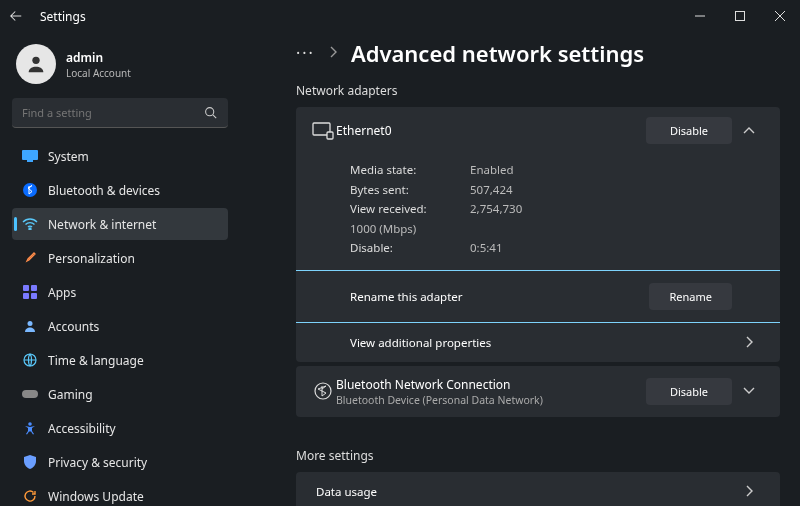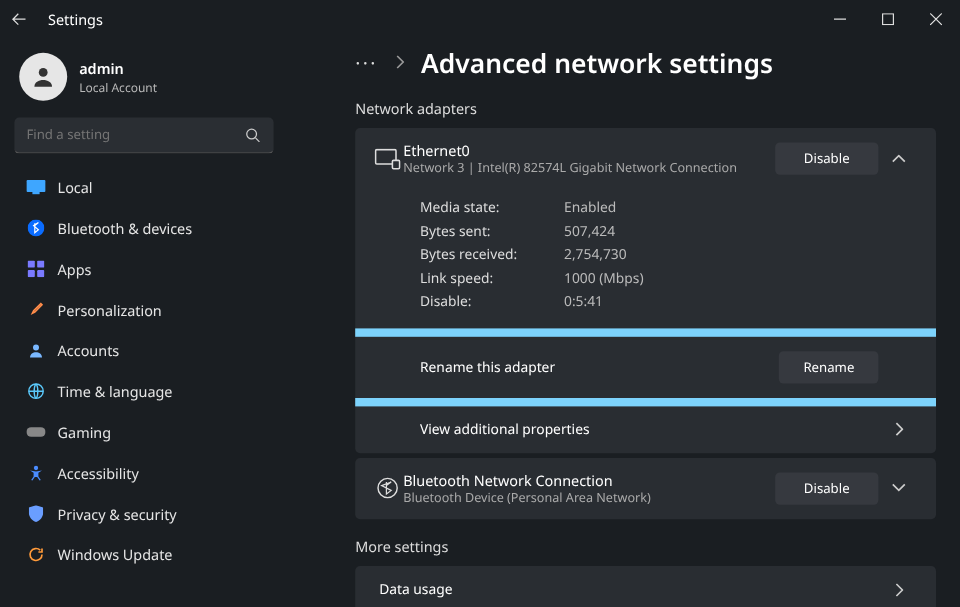--- a/index.html
+++ b/index.html
@@ -35,21 +35,21 @@
 .ad-icon { width:26px; display:flex; align-items:center; justify-content:center; }
 .ad-info { flex:1; min-width:0; }
 .ad-name { font-size:12px; }
 .ad-sub { font-size:10.5px; color:#aaa; line-height:1.35; }
 .btn { background:#36393f; border:none; color:#fff; font-size:11px; padding:6px 24px; border-radius:4px; cursor:pointer; }
 .chev { width:34px; display:flex; align-items:center; justify-content:center; cursor:pointer; color:#ccc; }
 .stats { padding:6px 14px 12px 54px; }
 .srow { display:flex; font-size:11.5px; line-height:1.7; }
 .srow .k { width:120px; color:#ddd; }
 .srow .v { color:#bbb; }
-.subrow { display:flex; align-items:center; padding:12px 14px 12px 20px; border-top:7px solid #7dd3fc; }
+.subrow { display:flex; align-items:center; padding:12px 14px 12px 20px; border-top:1px solid #7dd3fc; }
 .subrow .lbl { flex:1; font-size:11.5px; margin-left:34px; }
 .subrow.no-indent .lbl { margin-left:0; }
 </style>
 </head>
 <body>
 
 <div class="titlebar">
   <div class="tb-back">
     <svg width="12" height="12" viewBox="0 0 16 16" fill="none" stroke="#ddd" stroke-width="1.4">
         <path d="M7 2 1 8l6 6M1 8h14"></path>
@@ -98,49 +98,58 @@
         </span>
     </div>
     <div class="nav">
       <div class="nav-item">
           <span class="ic">
             <svg width="16" height="12" viewBox="0 0 16 12">
               <rect x="0" y="0" width="16" height="10" rx="1" fill="#3ea6ff"></rect>
               <rect x="5" y="10" width="6" height="2" fill="#3ea6ff"></rect>
             </svg>
           </span>
-          <span>Local</span>
+          <span>System</span>
         </div>
       <div class="nav-item">
           <span class="ic">
             <svg width="14" height="14" viewBox="0 0 14 14">
               <circle cx="7" cy="7" r="7" fill="#0a6cff"></circle>
               <path d="M6 3v8l3-2.5L5 5l4-2.5L6 5" fill="none" stroke="#fff" stroke-width="1"></path>
             </svg>
           </span>
           <span>Bluetooth &amp; devices</span>
+        </div>
+      <div class="nav-item active">
+          <span class="ic">
+            <svg width="16" height="12" viewBox="0 0 16 12" fill="none" stroke="#5ac8fa" stroke-width="1.4">
+              <path d="M1 4c4-4 10-4 14 0M3.5 6.5c2.5-2.5 6.5-2.5 9 0M6 9c1-1 3-1 4 0"></path>
+              <circle cx="8" cy="11" r="1" fill="#5ac8fa"></circle>
+            </svg>
+          </span>
+          <span>Network &amp; internet</span>
+        </div>
+      <div class="nav-item">
+          <span class="ic">
+            <svg width="14" height="14" viewBox="0 0 14 14" fill="none" stroke="#ff8c4a" stroke-width="1.3">
+              <path d="M11 2l1 1-6 6-2 1 1-2z"></path>
+            </svg>
+          </span>
+          <span>Personalization</span>
         </div>
       <div class="nav-item">
           <span class="ic">
             <svg width="14" height="14" viewBox="0 0 14 14" fill="#7a7aff">
               <rect x="0" y="0" width="6" height="6" rx="1"></rect>
               <rect x="8" y="0" width="6" height="6" rx="1"></rect>
               <rect x="0" y="8" width="6" height="6" rx="1"></rect>
               <rect x="8" y="8" width="6" height="6" rx="1"></rect>
             </svg>
           </span>
           <span>Apps</span>
-        </div>
-      <div class="nav-item">
-          <span class="ic">
-            <svg width="14" height="14" viewBox="0 0 14 14" fill="none" stroke="#ff8c4a" stroke-width="1.3">
-              <path d="M11 2l1 1-6 6-2 1 1-2z"></path>
-            </svg>
-          </span>
-          <span>Personalization</span>
         </div>
       <div class="nav-item">
           <span class="ic">
             <svg width="14" height="14" viewBox="0 0 14 14" fill="#7ab8ff">
               <circle cx="7" cy="4.5" r="2.5"></circle>
               <path d="M2 13c0-3 2.5-4.5 5-4.5s5 1.5 5 4.5"></path>
             </svg>
           </span>
           <span>Accounts</span>
         </div>
@@ -203,44 +212,42 @@
     <div class="card">
       <div class="ad-head">
         <div class="ad-icon">
             <svg width="22" height="18" viewBox="0 0 22 18" fill="none" stroke="#ddd" stroke-width="1.3">
               <rect x="1" y="1" width="17" height="12" rx="1"></rect>
               <rect x="15" y="10" width="6" height="7" rx="1" fill="#292d32"></rect>
             </svg>
           </div>
         <div class="ad-info">
           <div class="ad-name">Ethernet0</div>
-          <div class="ad-sub">Network 3 | Intel(R) 82574L Gigabit Network Connection</div>
         </div>
         <button class="btn">Disable</button>
         <div class="chev">
             <svg width="12" height="8" viewBox="0 0 12 8" fill="none" stroke="#ccc" stroke-width="1.4">
               <path d="M1 6l5-5 5 5"></path>
             </svg>
           </div>
       </div>
       <div class="stats">
         <div class="srow">
             <span class="k">Media state:</span>
             <span class="v">Enabled</span>
           </div>
         <div class="srow">
             <span class="k">Bytes sent:</span>
             <span class="v">507,424</span>
           </div>
         <div class="srow">
-            <span class="k">Bytes received:</span>
+            <span class="k">View received:</span>
             <span class="v">2,754,730</span>
           </div>
         <div class="srow">
-            <span class="k">Link speed:</span>
             <span class="v">1000 (Mbps)</span>
           </div>
         <div class="srow">
             <span class="k">Disable:</span>
             <span class="v">0:5:41</span>
           </div>
       </div>
       <div class="subrow">
         <span class="lbl">Rename this adapter</span>
         <button class="btn" style="padding:6px 20px;">Rename</button>
@@ -259,32 +266,32 @@
     <div class="card">
       <div class="ad-head">
         <div class="ad-icon">
             <svg width="20" height="20" viewBox="0 0 20 20" fill="none" stroke="#ddd" stroke-width="1.2">
               <circle cx="10" cy="10" r="8"></circle>
               <path d="M9 5v10l4-3-8-4 8-3-4 3" stroke-width="1"></path>
             </svg>
           </div>
         <div class="ad-info">
           <div class="ad-name">Bluetooth Network Connection</div>
-          <div class="ad-sub">Bluetooth Device (Personal Area Network)</div>
+          <div class="ad-sub">Bluetooth Device (Personal Data Network)</div>
         </div>
         <button class="btn">Disable</button>
         <div class="chev">
             <svg width="12" height="8" viewBox="0 0 12 8" fill="none" stroke="#ccc" stroke-width="1.4">
               <path d="M1 1l5 5 5-5"></path>
             </svg>
           </div>
       </div>
     </div>
 
-    <div class="sec-title" style="margin-top:14px;">More settings</div>
+    <div class="sec-title" style="margin-top:30px;">More settings</div>
 
     <div class="card">
       <div class="subrow no-indent" style="border-top:none;">
         <span class="lbl">Data usage</span>
         <div class="chev">
             <svg width="8" height="12" viewBox="0 0 8 12" fill="none" stroke="#ccc" stroke-width="1.4">
               <path d="M2 1l5 5-5 5"></path>
             </svg>
           </div>
       </div>

